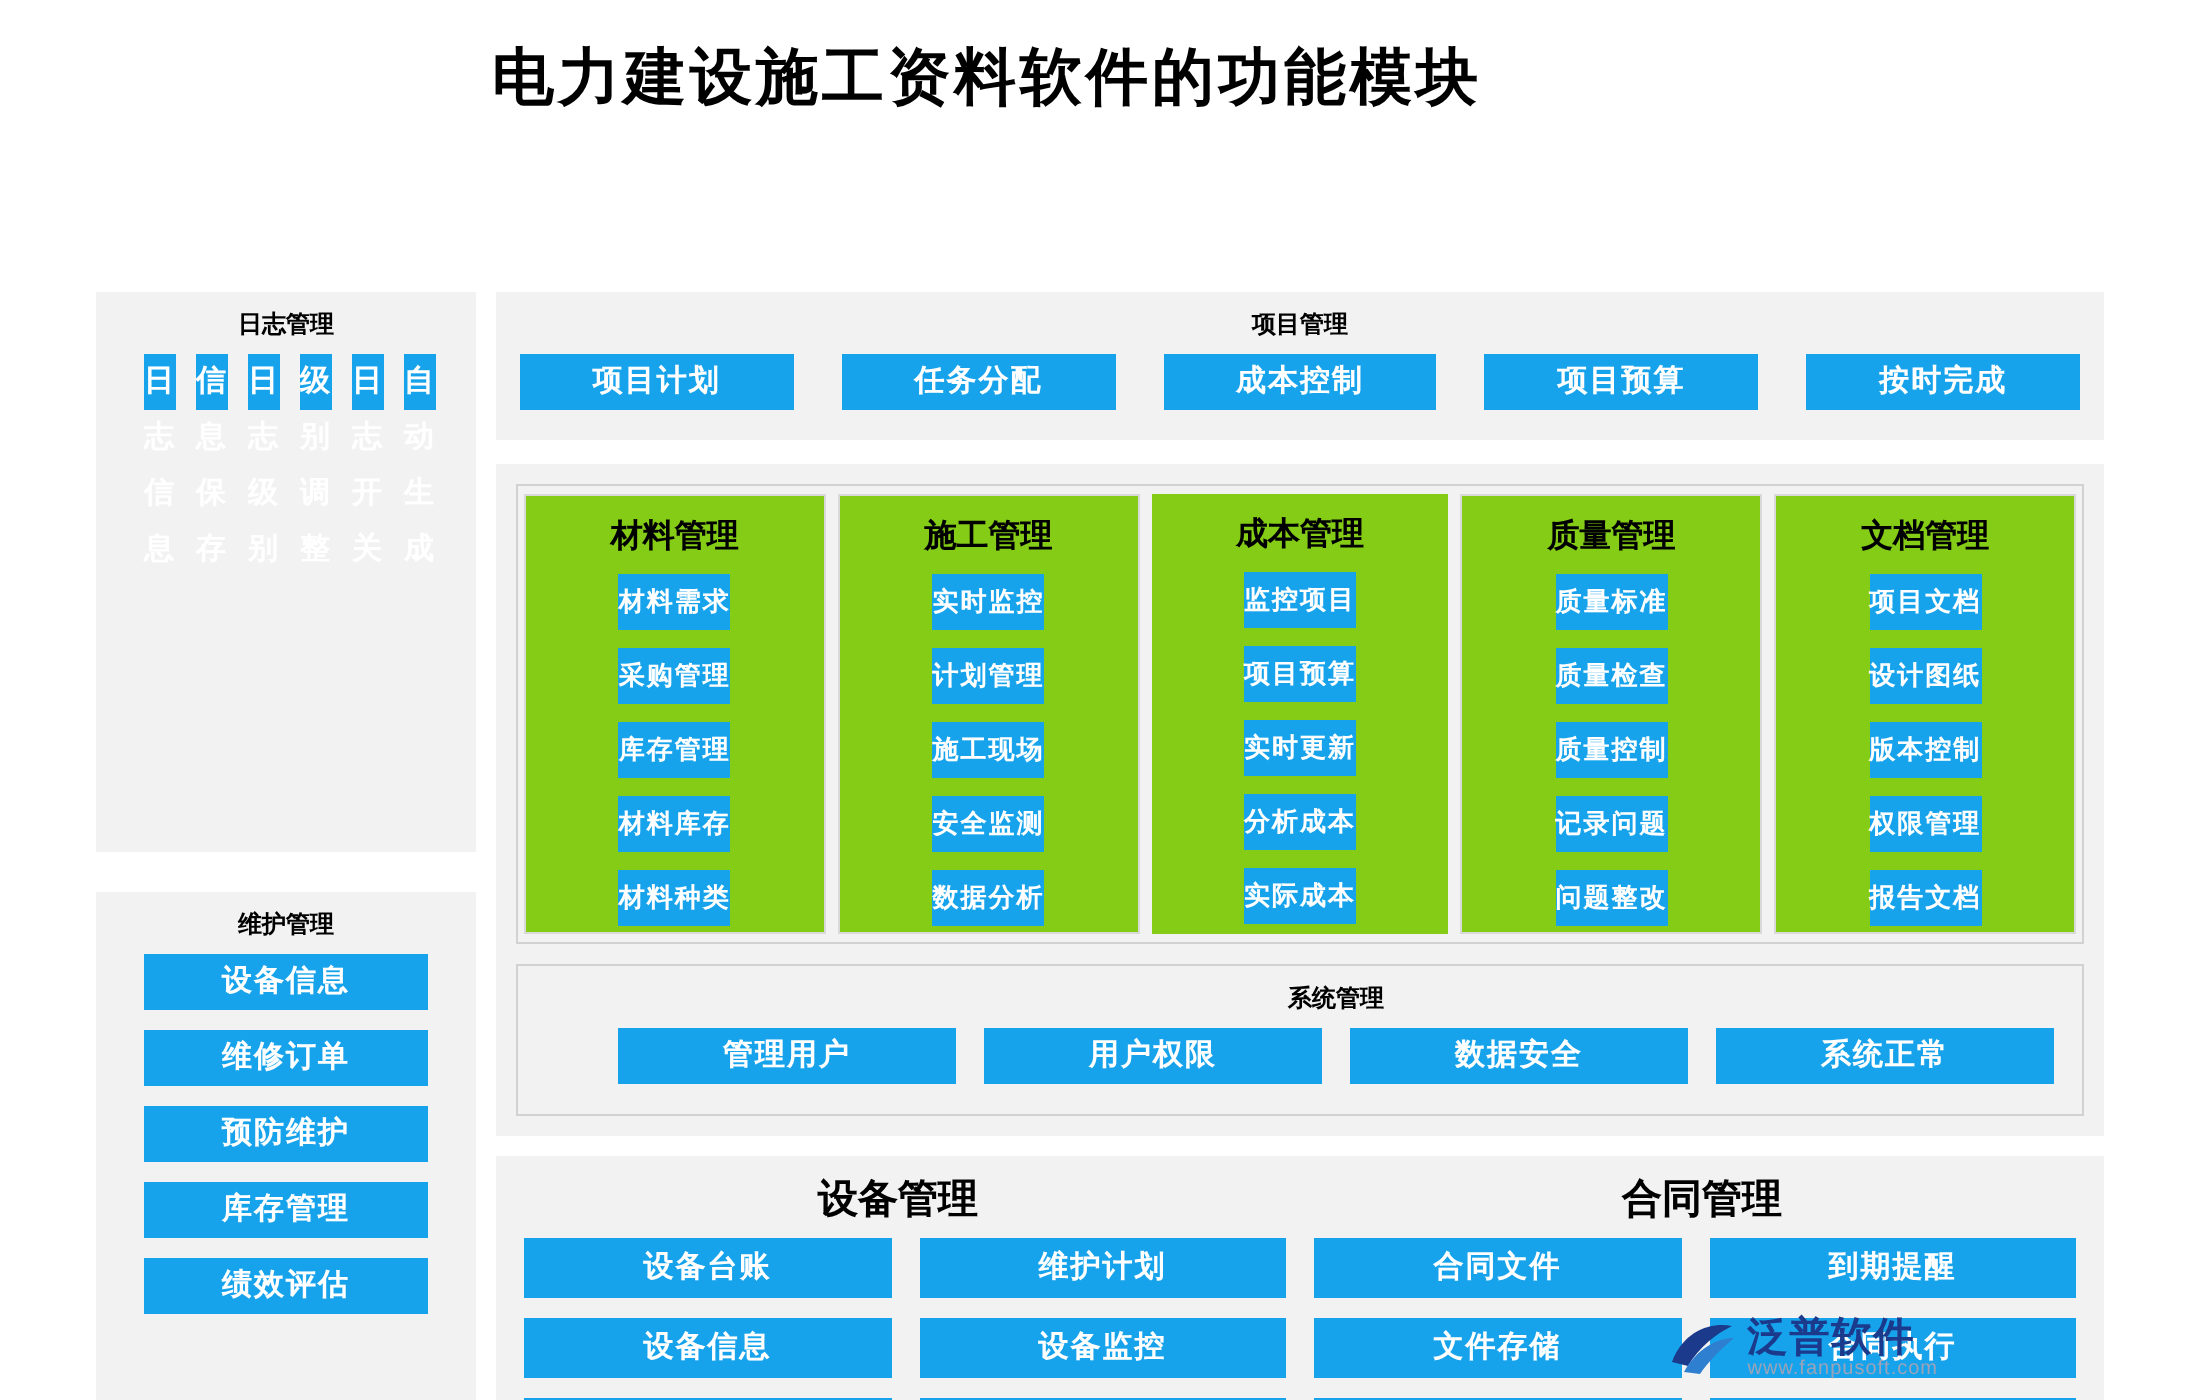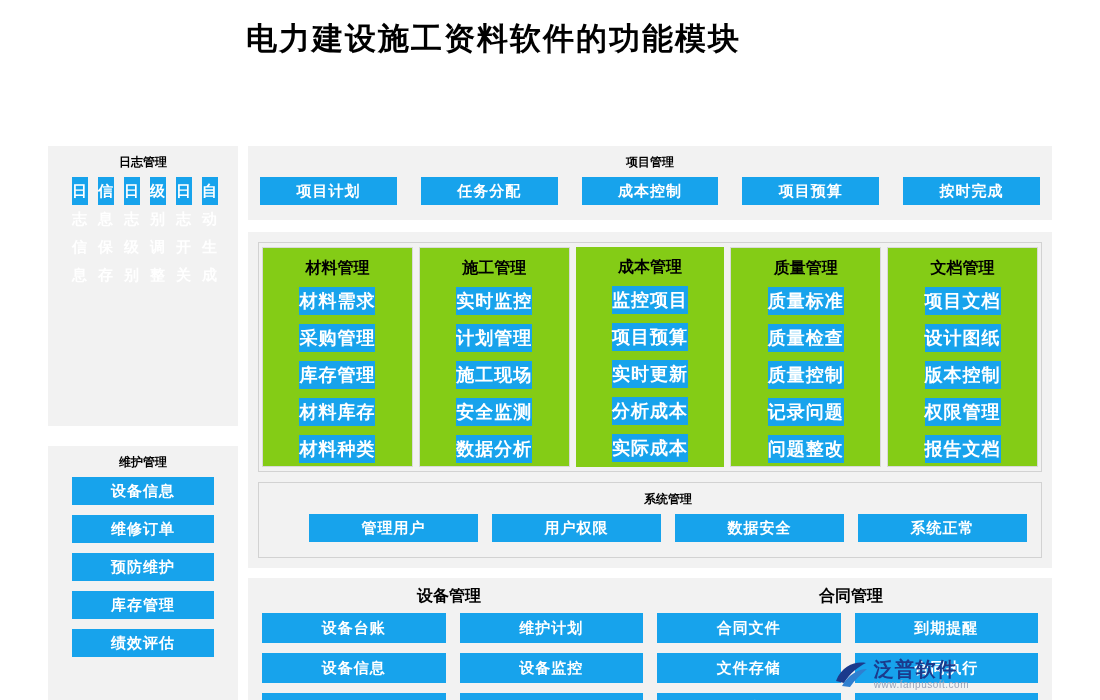--- a/index.html
+++ b/index.html
@@ -140,21 +140,21 @@
     font-weight: bold;
     padding: 10px 0 8px 0;
   }
   .sub-col .sub-btns {
     display: flex;
     flex-direction: column;
     gap: 9px;
     padding: 0 8px 8px 8px;
   }
   .sub-col .btn {
-    font-size: 18px;
+    font-size: 13px;
   }
 
   
   .no-border { border: none; }
 
   
   #system-panel {
     position: absolute;
     left: 10px;
     top: 250px;
@@ -181,21 +181,21 @@
     width: 804px;
     height: 156px;
     background: #f2f2f2;
   }
   .bottom-titles {
     display: flex;
   }
   .bottom-titles > div {
     flex: 1;
     text-align: center;
-    font-size: 16px;
+    font-size: 20px;
     font-weight: bold;
     padding: 8px 0 6px 0;
   }
   .bottom-grid {
     display: grid;
     grid-template-columns: repeat(4, 1fr);
     gap: 10px 14px;
     padding: 0 14px;
   }
   .bottom-grid .btn {

